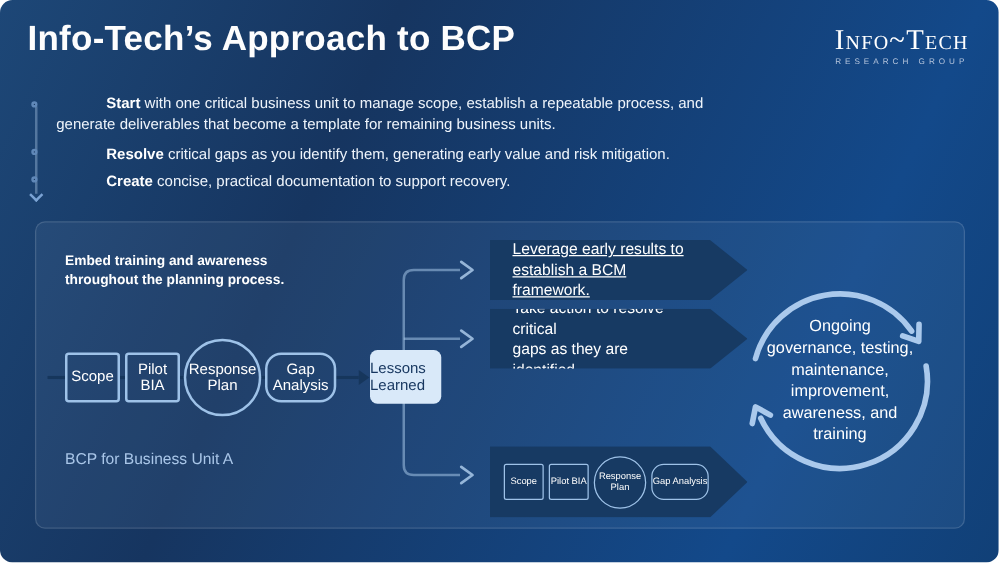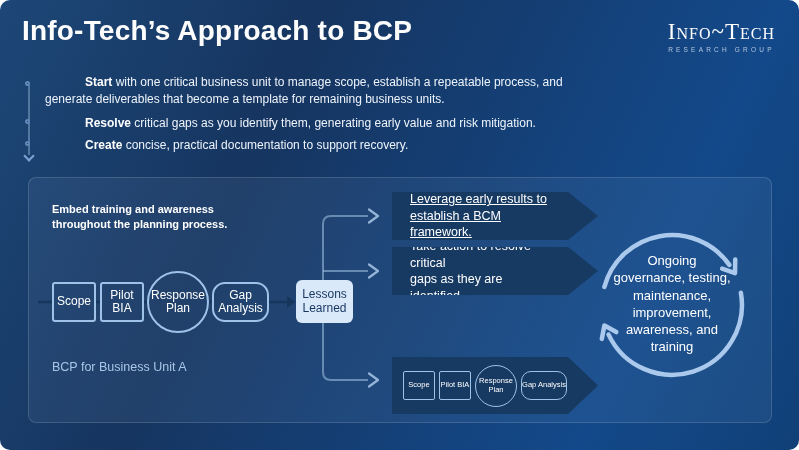--- a/index.html
+++ b/index.html
@@ -52,21 +52,21 @@
   .shape.sq { border-radius: 3px; }
   .shape.round { border-radius: 50%; }
   .shape.pill { border-radius: 13px; }
   .scope { left: 52px; top: 282px; width: 44px; height: 40px; }
   .pilot { left: 100px; top: 282px; width: 44px; height: 40px; }
   .resp  { left: 147px; top: 271px; width: 62px; height: 62px; }
   .gap   { left: 212px; top: 282px; width: 57px; height: 40px; }
   .lessons {
     position: absolute; left: 296px; top: 280px; width: 57px; height: 43px;
     background: #d9e9f9; color: #16365f; border-radius: 6px;
-    display: flex; align-items: center; justify-content: center; text-align: center;
+    display: flex; align-items: center; justify-content: center; text-align: left;
     font-size: 12px; line-height: 1.15;
   }
   .caption { position: absolute; left: 52px; top: 336px; font-size: 12.5px; color: #a9c6e8; margin-top: 24px; }
 
   
   .outbox {
     position: absolute; left: 392px; width: 206px; background: #173a63; color: #fff;
     clip-path: polygon(0 0, 176px 0, 100% 50%, 176px 100%, 0 100%);
     display: flex; align-items: center;
     padding: 0 40px 0 18px; font-size: 12.5px; line-height: 1.32; white-space: pre-line;

